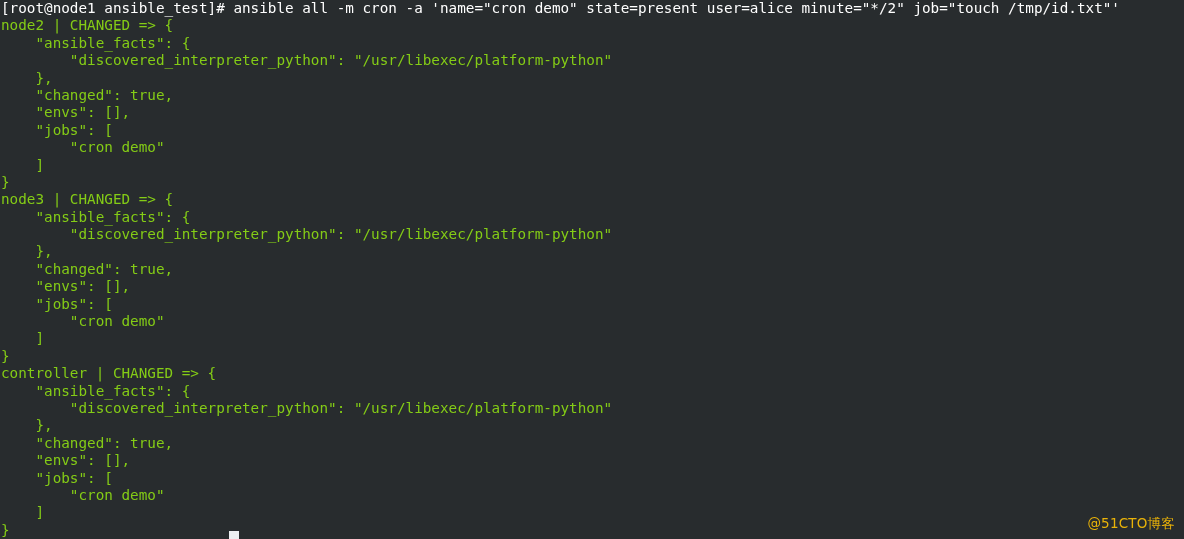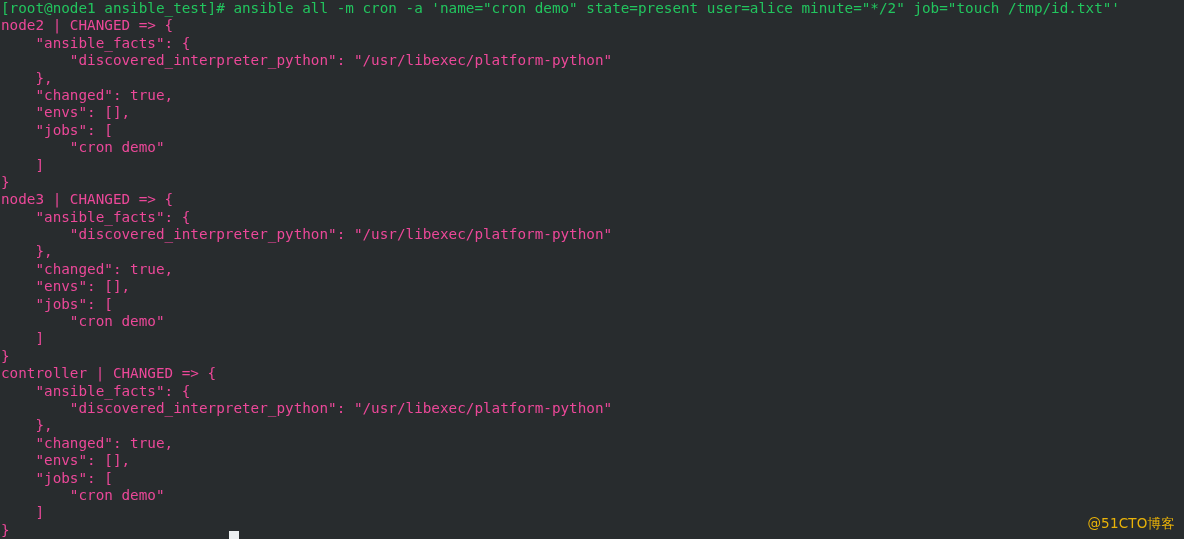--- a/index.html
+++ b/index.html
@@ -24,24 +24,24 @@
   .term-line {
     height: 17.4px;
     line-height: 17.4px;
     font-size: 14.3px;
     letter-spacing: 0px;
     white-space: pre;
     padding-left: 1px;
     font-family: "DejaVu Sans Mono", "Liberation Mono", monospace;
   }
   .prompt-line {
-    color: #22c55e;
+    color: #ffffff;
   }
   .out-line {
-    color: #ec4899;
+    color: #84cc16;
   }
   #cursor {
     position: absolute;
     left: 229px;
     top: 531px;
     width: 10px;
     height: 8px;
     background: #eceff1;
   }
   #watermark {

